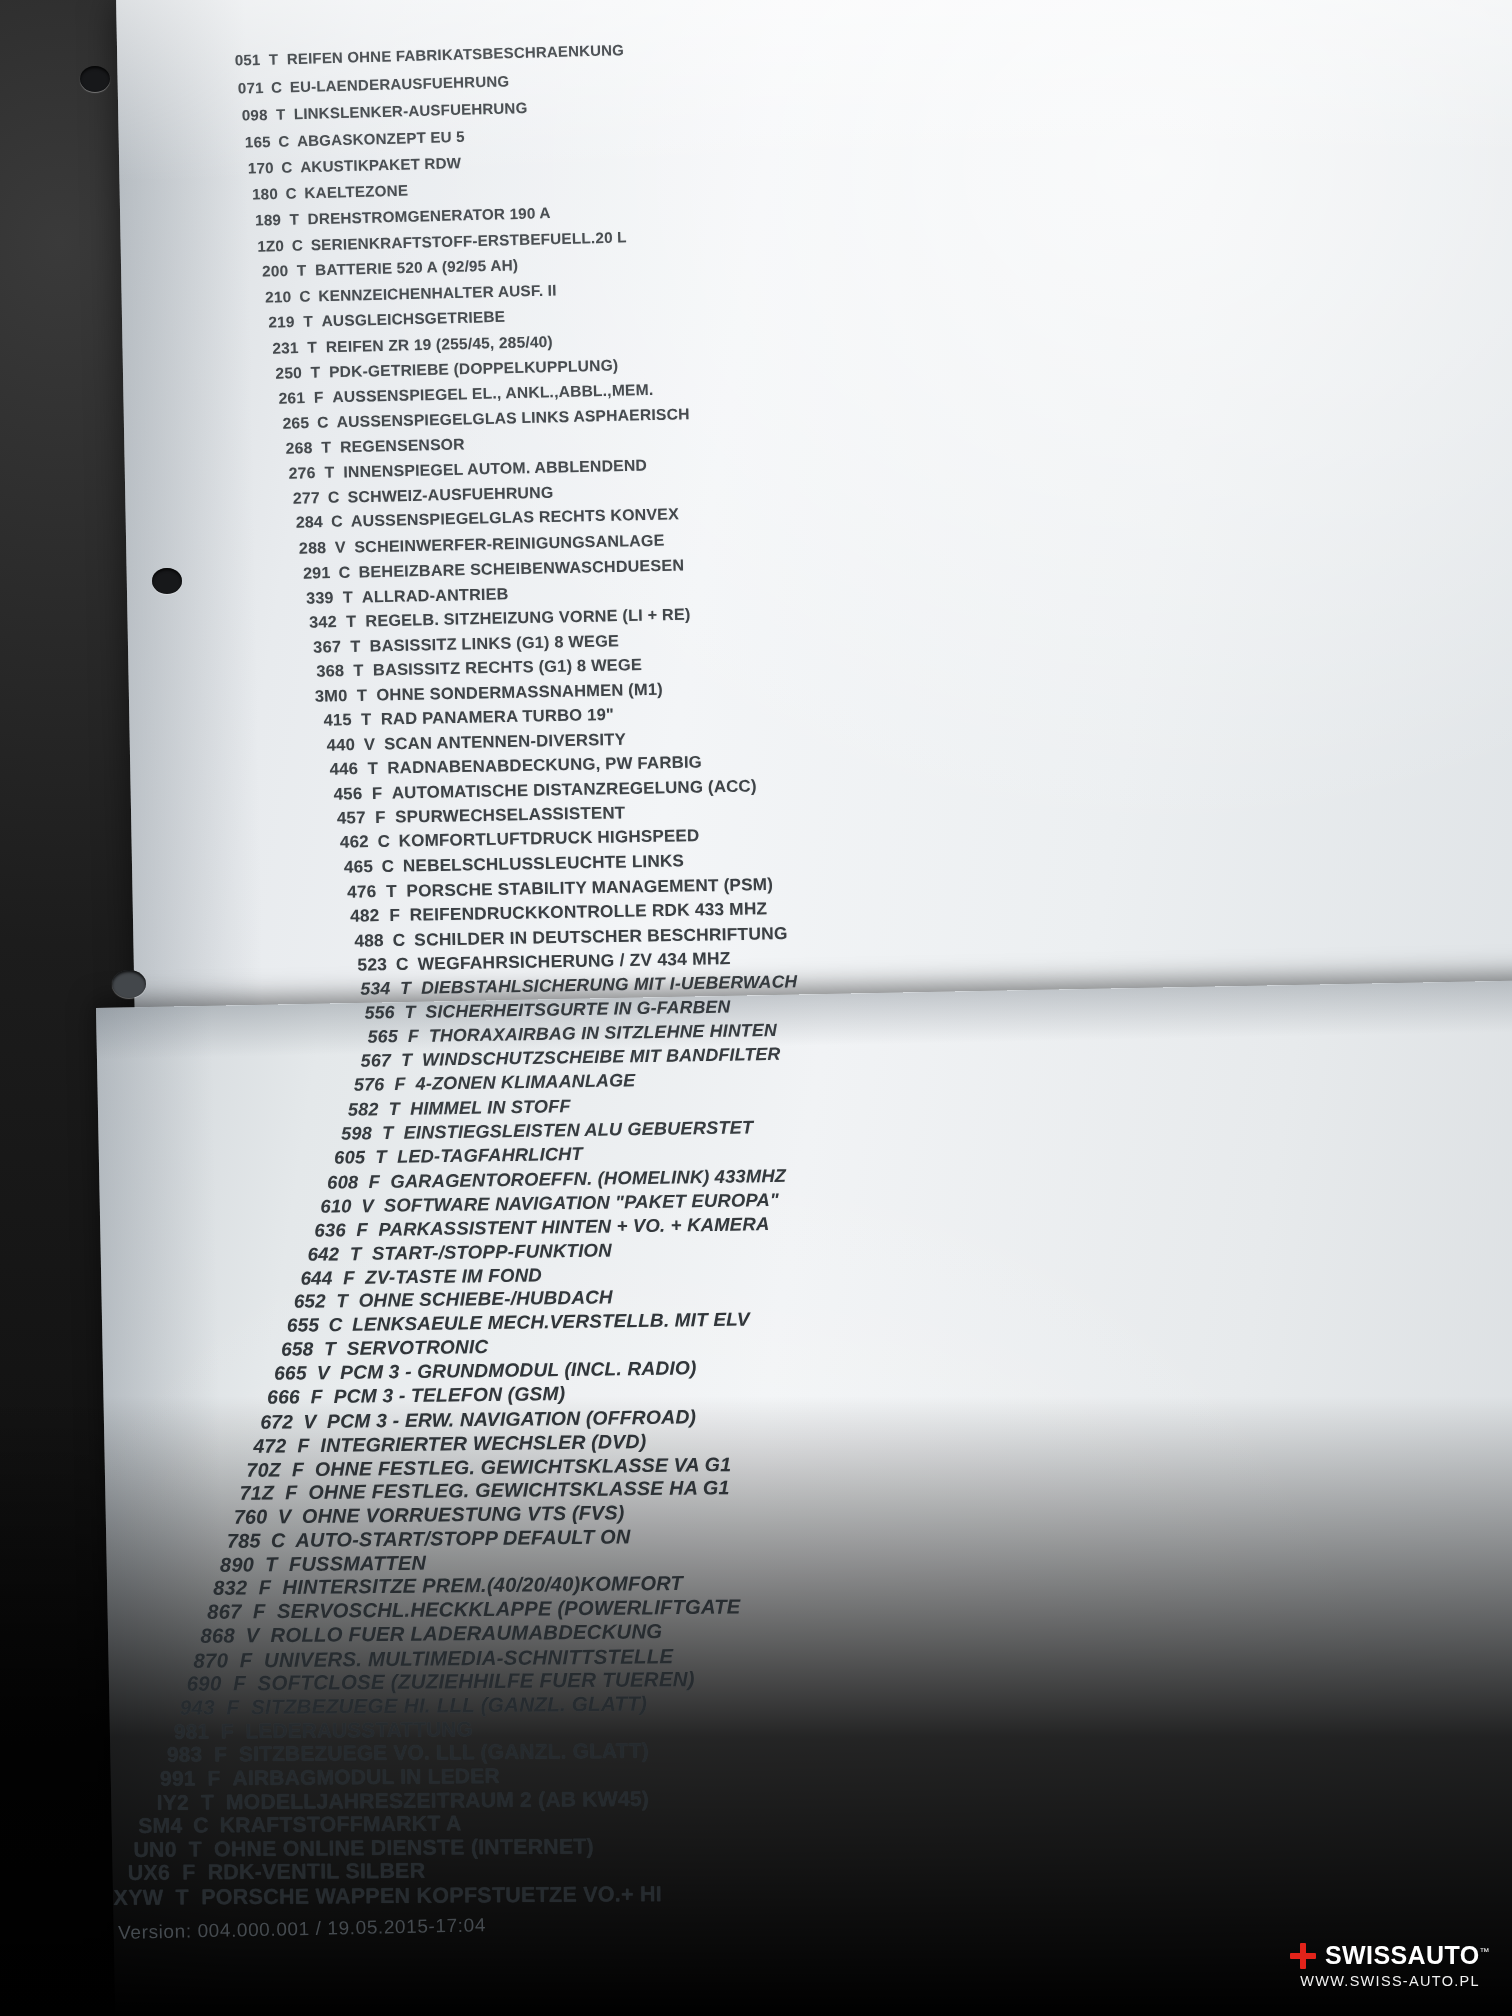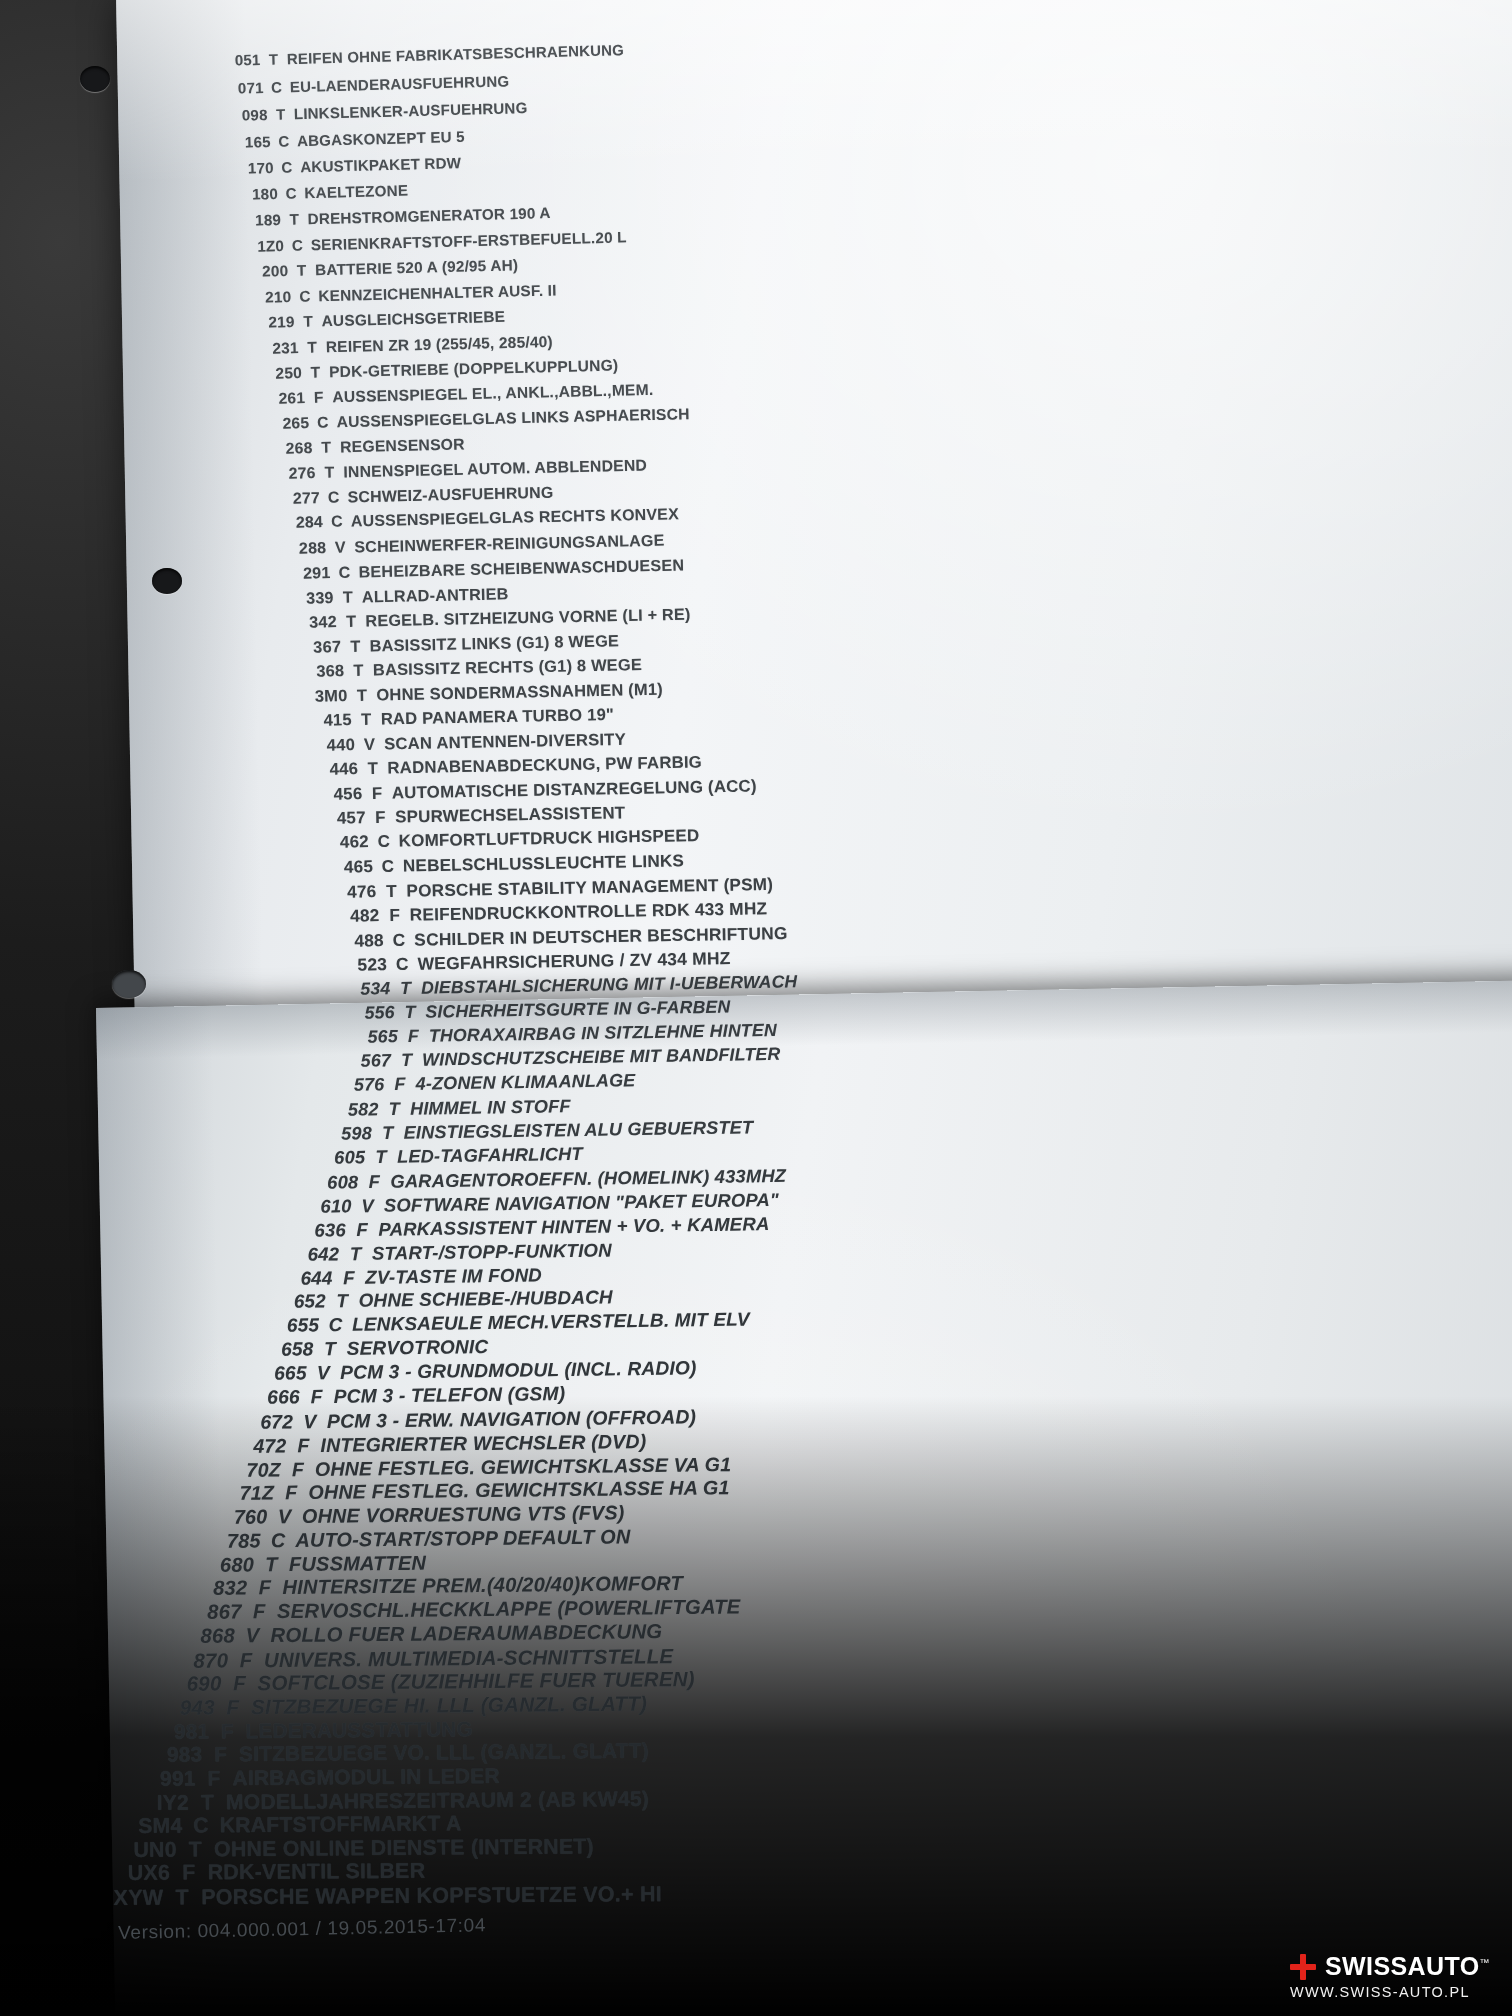--- a/index.html
+++ b/index.html
@@ -137,22 +137,22 @@
     font-size: 19px;
     color: #4a5055;
     letter-spacing: 0.6px;
     opacity: 0.92;
   }
 
   
   .watermark {
     position: absolute;
     right: 22px;
-    bottom: 16px;
-    text-align: left;
+    bottom: 27px;
+    text-align: center;
     color: #ffffff;
     font-family: "Liberation Sans", sans-serif;
   }
   .wm-row {
     display: flex;
     align-items: center;
     justify-content: flex-end;
     gap: 9px;
   }
   .wm-mark {
@@ -258,21 +258,21 @@
       <div class="row italic" style="left: 268.333px; top: 1315.38px; font-size: 18.92px; transform: rotate(-0.77deg); transform-origin: left center; opacity: 0.94;"><span class="code" style="width: 51.1px;">655</span><span class="flag" style="width: 33.1px;">C</span><span class="desc">LENKSAEULE MECH.VERSTELLB. MIT ELV</span></div>
       <div class="row italic" style="left: 261.528px; top: 1339.28px; font-size: 19.03px; transform: rotate(-0.75deg); transform-origin: left center; opacity: 0.94;"><span class="code" style="width: 51.4px;">658</span><span class="flag" style="width: 33.3px;">T</span><span class="desc">SERVOTRONIC</span></div>
       <div class="row italic" style="left: 254.722px; top: 1363.16px; font-size: 19.13px; transform: rotate(-0.74deg); transform-origin: left center; opacity: 0.94;"><span class="code" style="width: 51.7px;">665</span><span class="flag" style="width: 33.5px;">V</span><span class="desc">PCM 3 - GRUNDMODUL (INCL. RADIO)</span></div>
       <div class="row italic" style="left: 247.917px; top: 1387.02px; font-size: 19.24px; transform: rotate(-0.72deg); transform-origin: left center; opacity: 0.94;"><span class="code" style="width: 51.9px;">666</span><span class="flag" style="width: 33.7px;">F</span><span class="desc">PCM 3 - TELEFON (GSM)</span></div>
       <div class="row italic" style="left: 241.111px; top: 1410.87px; font-size: 19.34px; transform: rotate(-0.71deg); transform-origin: left center; opacity: 0.95;"><span class="code" style="width: 52.2px;">672</span><span class="flag" style="width: 33.8px;">V</span><span class="desc">PCM 3 - ERW. NAVIGATION (OFFROAD)</span></div>
       <div class="row italic" style="left: 234.306px; top: 1434.71px; font-size: 19.45px; transform: rotate(-0.69deg); transform-origin: left center; opacity: 0.95;"><span class="code" style="width: 52.5px;">472</span><span class="flag" style="width: 34px;">F</span><span class="desc">INTEGRIERTER WECHSLER (DVD)</span></div>
       <div class="row italic" style="left: 227.5px; top: 1458.53px; font-size: 19.56px; transform: rotate(-0.68deg); transform-origin: left center; opacity: 0.95;"><span class="code" style="width: 52.8px;">70Z</span><span class="flag" style="width: 34.2px;">F</span><span class="desc">OHNE FESTLEG. GEWICHTSKLASSE VA G1</span></div>
       <div class="row italic" style="left: 220.694px; top: 1482.33px; font-size: 19.66px; transform: rotate(-0.66deg); transform-origin: left center; opacity: 0.95;"><span class="code" style="width: 53.1px;">71Z</span><span class="flag" style="width: 34.4px;">F</span><span class="desc">OHNE FESTLEG. GEWICHTSKLASSE HA G1</span></div>
       <div class="row italic" style="left: 213.889px; top: 1506.12px; font-size: 19.77px; transform: rotate(-0.65deg); transform-origin: left center; opacity: 0.96;"><span class="code" style="width: 53.4px;">760</span><span class="flag" style="width: 34.6px;">V</span><span class="desc">OHNE VORRUESTUNG VTS (FVS)</span></div>
       <div class="row italic" style="left: 207.083px; top: 1529.9px; font-size: 19.88px; transform: rotate(-0.63deg); transform-origin: left center; opacity: 0.96;"><span class="code" style="width: 53.7px;">785</span><span class="flag" style="width: 34.8px;">C</span><span class="desc">AUTO-START/STOPP DEFAULT ON</span></div>
-      <div class="row italic" style="left: 200.278px; top: 1553.66px; font-size: 19.99px; transform: rotate(-0.61deg); transform-origin: left center; opacity: 0.96;"><span class="code" style="width: 54px;">680</span><span class="flag" style="width: 35px;">T</span><span class="desc">FUSSMATTEN</span></div>
+      <div class="row italic" style="left: 200.278px; top: 1553.66px; font-size: 19.99px; transform: rotate(-0.61deg); transform-origin: left center; opacity: 0.96;"><span class="code" style="width: 54px;">890</span><span class="flag" style="width: 35px;">T</span><span class="desc">FUSSMATTEN</span></div>
       <div class="row italic" style="left: 193.472px; top: 1577.41px; font-size: 20.1px; transform: rotate(-0.6deg); transform-origin: left center; opacity: 0.97;"><span class="code" style="width: 54.3px;">832</span><span class="flag" style="width: 35.2px;">F</span><span class="desc">HINTERSITZE PREM.(40/20/40)KOMFORT</span></div>
       <div class="row italic" style="left: 186.667px; top: 1601.14px; font-size: 20.22px; transform: rotate(-0.58deg); transform-origin: left center; opacity: 0.97;"><span class="code" style="width: 54.6px;">867</span><span class="flag" style="width: 35.4px;">F</span><span class="desc">SERVOSCHL.HECKKLAPPE (POWERLIFTGATE</span></div>
       <div class="row italic" style="left: 179.861px; top: 1624.87px; font-size: 20.33px; transform: rotate(-0.57deg); transform-origin: left center; opacity: 0.97;"><span class="code" style="width: 54.9px;">868</span><span class="flag" style="width: 35.6px;">V</span><span class="desc">ROLLO FUER LADERAUMABDECKUNG</span></div>
       <div class="row italic" style="left: 173.056px; top: 1648.58px; font-size: 20.44px; transform: rotate(-0.55deg); transform-origin: left center; opacity: 0.97;"><span class="code" style="width: 55.2px;">870</span><span class="flag" style="width: 35.8px;">F</span><span class="desc">UNIVERS. MULTIMEDIA-SCHNITTSTELLE</span></div>
       <div class="row italic" style="left: 166.25px; top: 1672.27px; font-size: 20.55px; transform: rotate(-0.54deg); transform-origin: left center; opacity: 0.98;"><span class="code" style="width: 55.5px;">690</span><span class="flag" style="width: 36px;">F</span><span class="desc">SOFTCLOSE (ZUZIEHHILFE FUER TUEREN)</span></div>
       <div class="row italic" style="left: 159.444px; top: 1695.96px; font-size: 20.67px; transform: rotate(-0.52deg); transform-origin: left center; opacity: 0.98;"><span class="code" style="width: 55.8px;">943</span><span class="flag" style="width: 36.2px;">F</span><span class="desc">SITZBEZUEGE HI. LLL (GANZL. GLATT)</span></div>
       <div class="row" style="left: 152.639px; top: 1719.63px; font-size: 20.78px; transform: rotate(-0.51deg); transform-origin: left center; opacity: 0.98;"><span class="code" style="width: 56.1px;">981</span><span class="flag" style="width: 36.4px;">F</span><span class="desc">LEDERAUSSTATTUNG</span></div>
       <div class="row" style="left: 145.833px; top: 1743.29px; font-size: 20.9px; transform: rotate(-0.49deg); transform-origin: left center; opacity: 0.98;"><span class="code" style="width: 56.4px;">983</span><span class="flag" style="width: 36.6px;">F</span><span class="desc">SITZBEZUEGE VO. LLL (GANZL. GLATT)</span></div>
       <div class="row" style="left: 139.028px; top: 1766.94px; font-size: 21.01px; transform: rotate(-0.48deg); transform-origin: left center; opacity: 0.99;"><span class="code" style="width: 56.7px;">991</span><span class="flag" style="width: 36.8px;">F</span><span class="desc">AIRBAGMODUL IN LEDER</span></div>
       <div class="row" style="left: 132.222px; top: 1790.57px; font-size: 21.13px; transform: rotate(-0.46deg); transform-origin: left center; opacity: 0.99;"><span class="code" style="width: 57px;">IY2</span><span class="flag" style="width: 37px;">T</span><span class="desc">MODELLJAHRESZEITRAUM 2 (AB KW45)</span></div>

